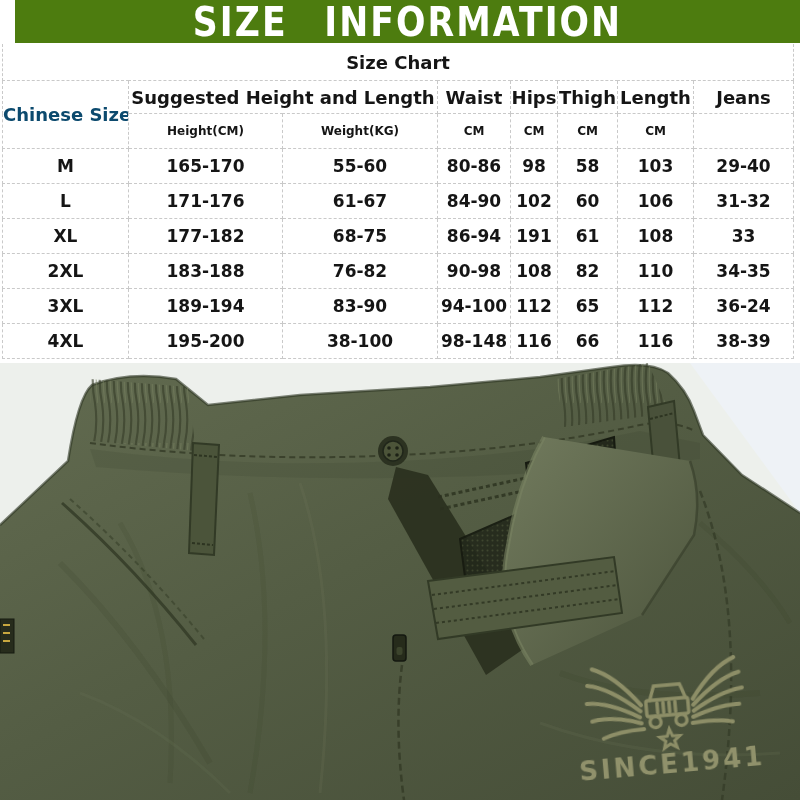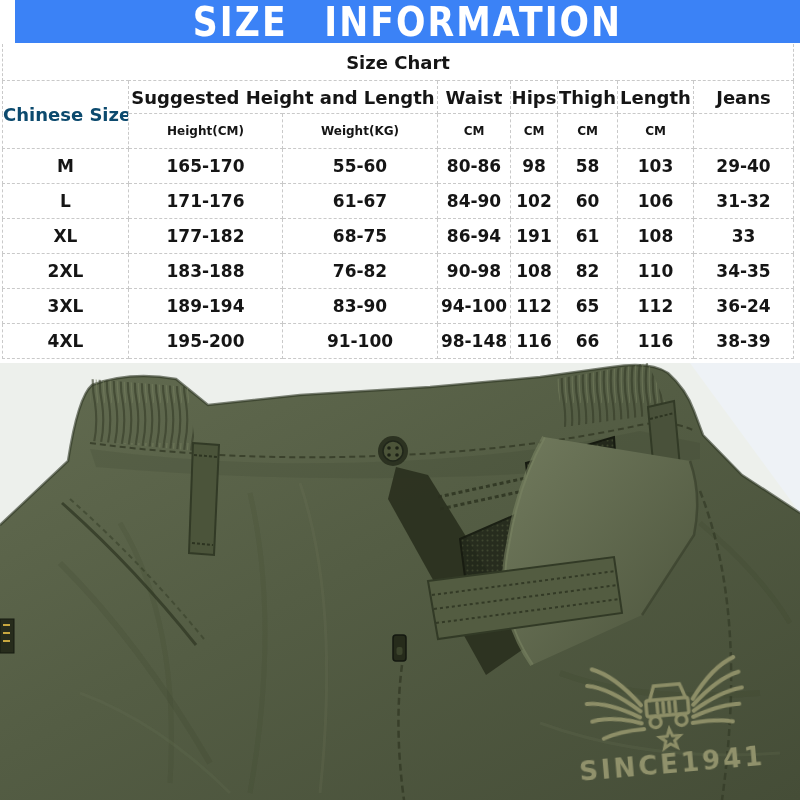--- a/index.html
+++ b/index.html
@@ -3,21 +3,21 @@
 <meta charset="utf-8">
 <style>
   html,body{margin:0;padding:0;background:#ffffff;}
   #stage{
     position:relative;width:800px;height:800px;overflow:hidden;
     background:#ffffff;font-family:"DejaVu Sans","Liberation Sans",sans-serif;
   }
 
   
   .banner{
-    position:absolute;top:0;left:15px;right:0;height:43px;background:#3b82f6;
+    position:absolute;top:0;left:15px;right:0;height:43px;background:#4d7c0f;
     display:flex;align-items:center;justify-content:center;
   }
   .banner-title{
     color:#ffffff;font-weight:700;font-size:34px;line-height:1;
     letter-spacing:2px;word-spacing:22px;white-space:nowrap;
     display:inline-block;transform:scale(1.02,1.18);
   }
 
   
   .sizetable{
@@ -126,21 +126,21 @@
       <td>83-90</td>
       <td>94-100</td>
       <td>112</td>
       <td>65</td>
       <td>112</td>
       <td>36-24</td>
     </tr>
     <tr class="r-data">
       <td>4XL</td>
       <td>195-200</td>
-      <td>91-100</td>
+      <td>38-100</td>
       <td>98-148</td>
       <td>116</td>
       <td>66</td>
       <td>116</td>
       <td>38-39</td>
     </tr>
   </tbody>
     </table>
 
   <svg class="photo" viewBox="0 0 800 437" xmlns="http://www.w3.org/2000/svg">

